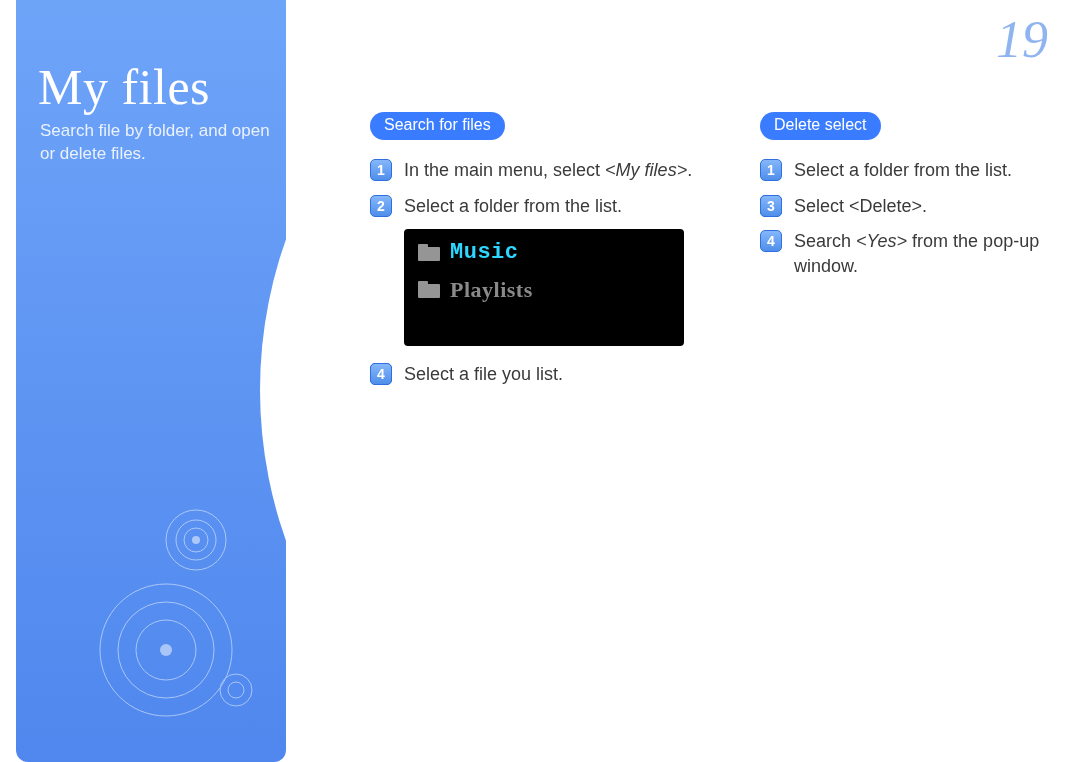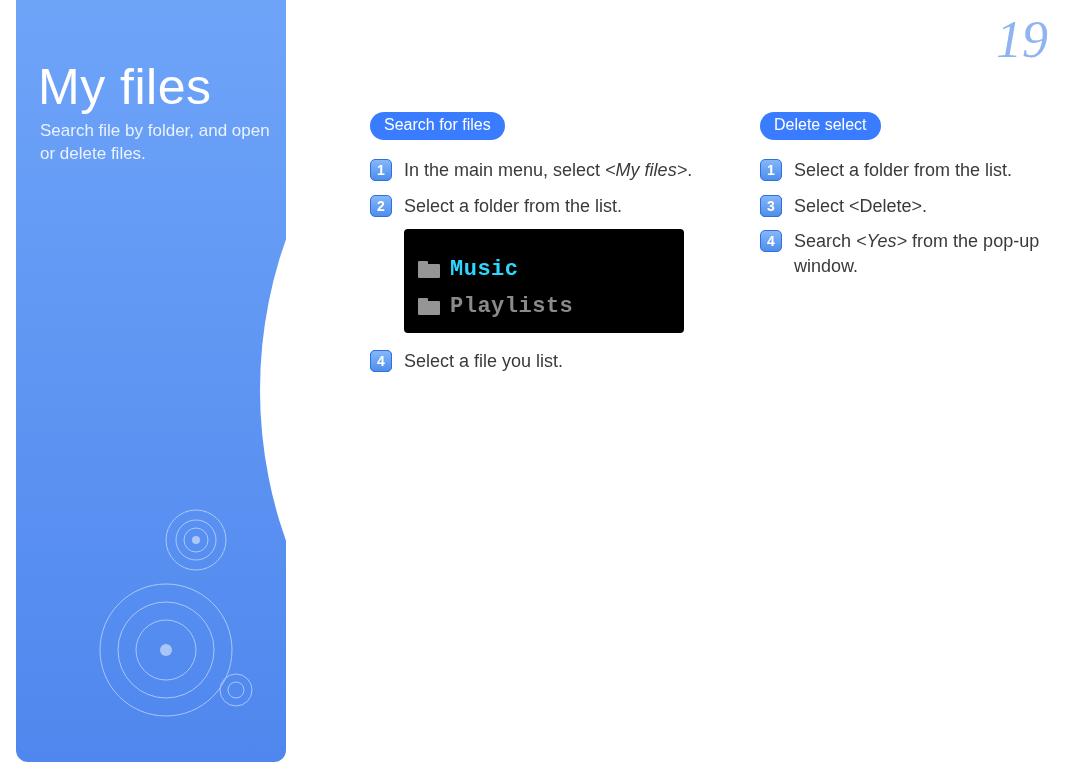--- a/index.html
+++ b/index.html
@@ -27,21 +27,21 @@
   }
   
   .blue-band{
     position:absolute;
     left:16px; top:0;
     width:270px; height:762px;
     background:linear-gradient(180deg,var(--blue-panel-top) 0%, var(--blue-panel-bottom) 100%);
     border-radius:0 0 12px 12px;
   }
   .panel-title{
-    font-family:Liberation Sans, sans-serif;
+    font-family:Liberation Serif, serif;
     font-size:50px;
     color:#ffffff;
     position:absolute;
     left:22px; top:58px;
     font-weight:400;
     letter-spacing:0.5px;
   }
   .panel-subtitle{
     position:absolute;
     left:24px; top:120px;
@@ -102,24 +102,24 @@
     color:#fff;
     font-size:14px;
     font-weight:600;
     text-align:center;
     line-height:20px;
   }
   .italic{font-style:italic;}
   
   .device{
     margin:8px 0 16px 34px;
-    width:280px; height:104px;
+    width:280px; height:117px;
     background:#000;
     border-radius:4px;
-    padding:26px 14px 0;
+    padding:9px 14px 0;
     font-family:"Courier New",monospace;
     font-weight:700;
     font-size:22px;
     letter-spacing:0.5px;
     box-sizing:border-box;
     text-align:right;
   }
   .device-row{display:flex;align-items:center;gap:10px;margin-bottom:6px;}
   .folder-icon{
     width:22px;height:16px;display:inline-block;position:relative;
@@ -128,21 +128,21 @@
     content:"";
     position:absolute;left:0;top:2px;width:22px;height:14px;
     background:var(--folder-icon);border-radius:1px;
   }
   .folder-icon::after{
     content:"";
     position:absolute;left:0;top:-1px;width:10px;height:5px;
     background:var(--folder-icon);border-radius:1px 1px 0 0;
   }
   .music{color:var(--music-cyan);}
-  .playlists{color:var(--playlists-grey);}
+  .playlists{color:var(--playlists-grey);font-family:Liberation Serif, serif;}
   
   .menukey-icon{
     display:inline-block;
     vertical-align:-2px;
     width:28px;height:16px;
     border:1.5px solid #555;
     border-radius:9px;
     position:relative;
     margin:0 2px;
   }

